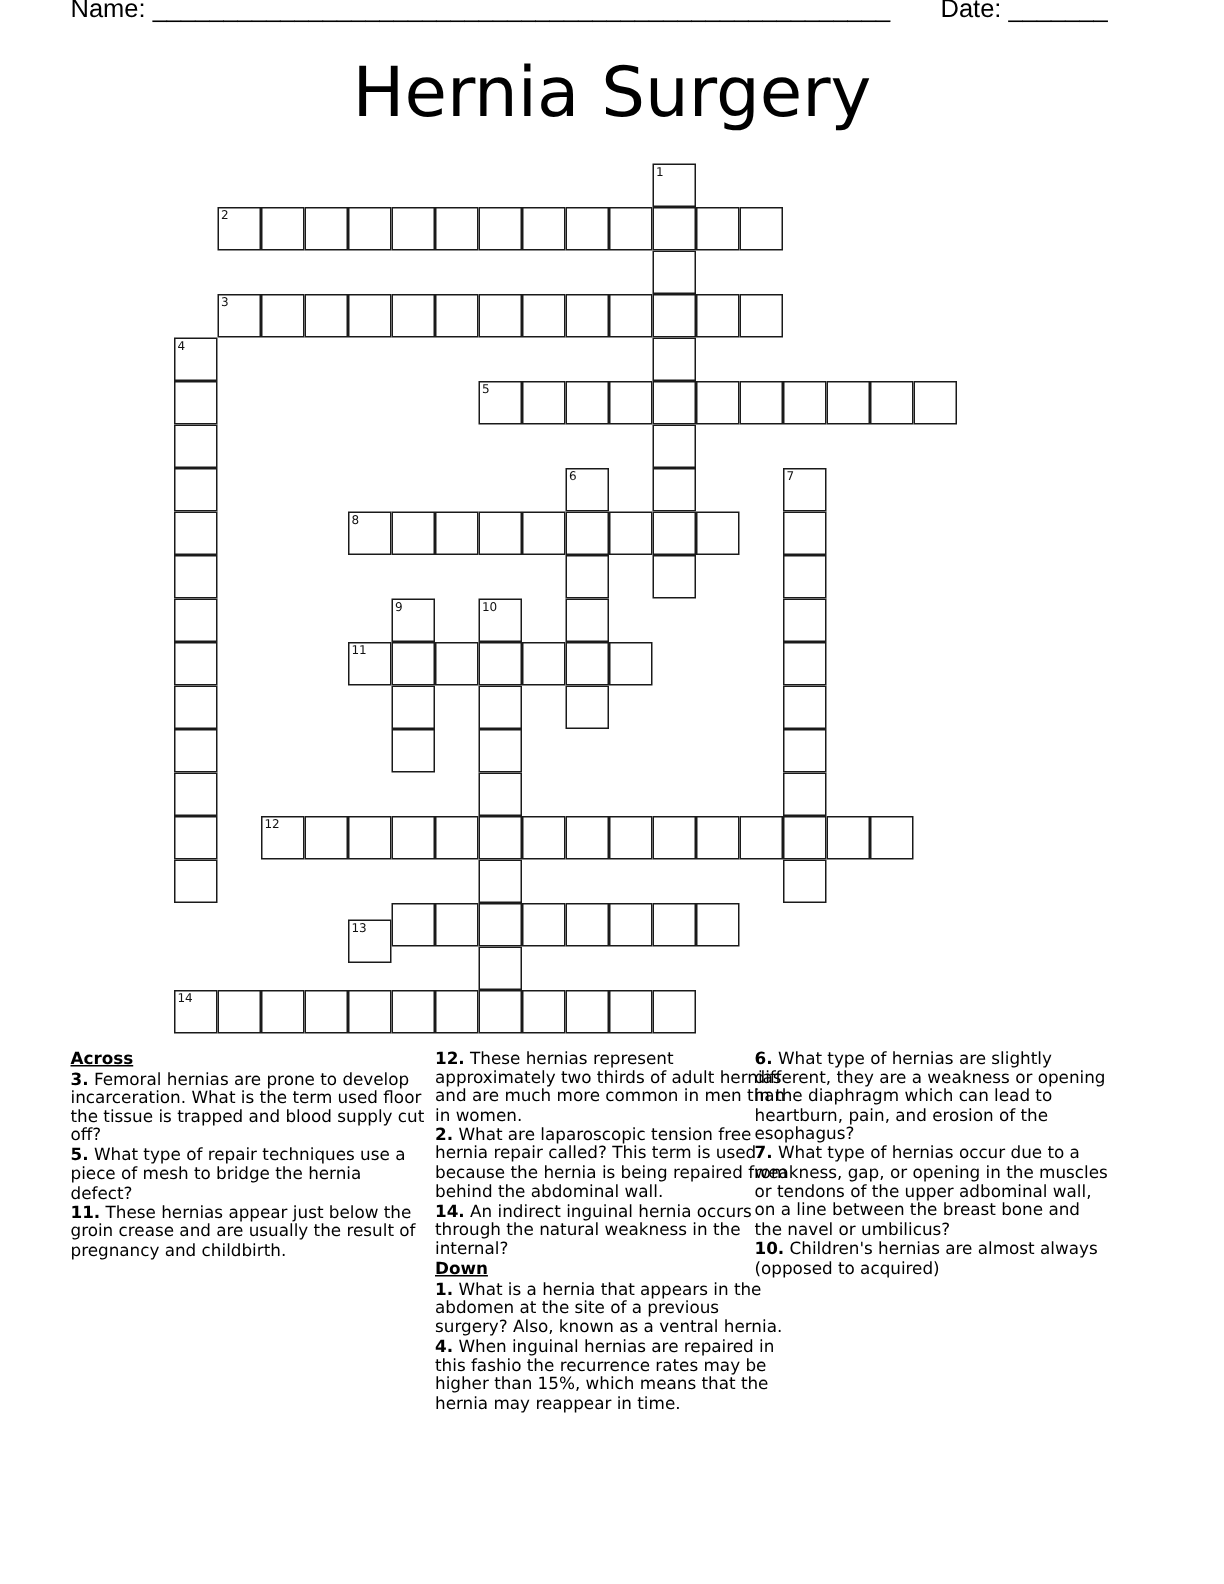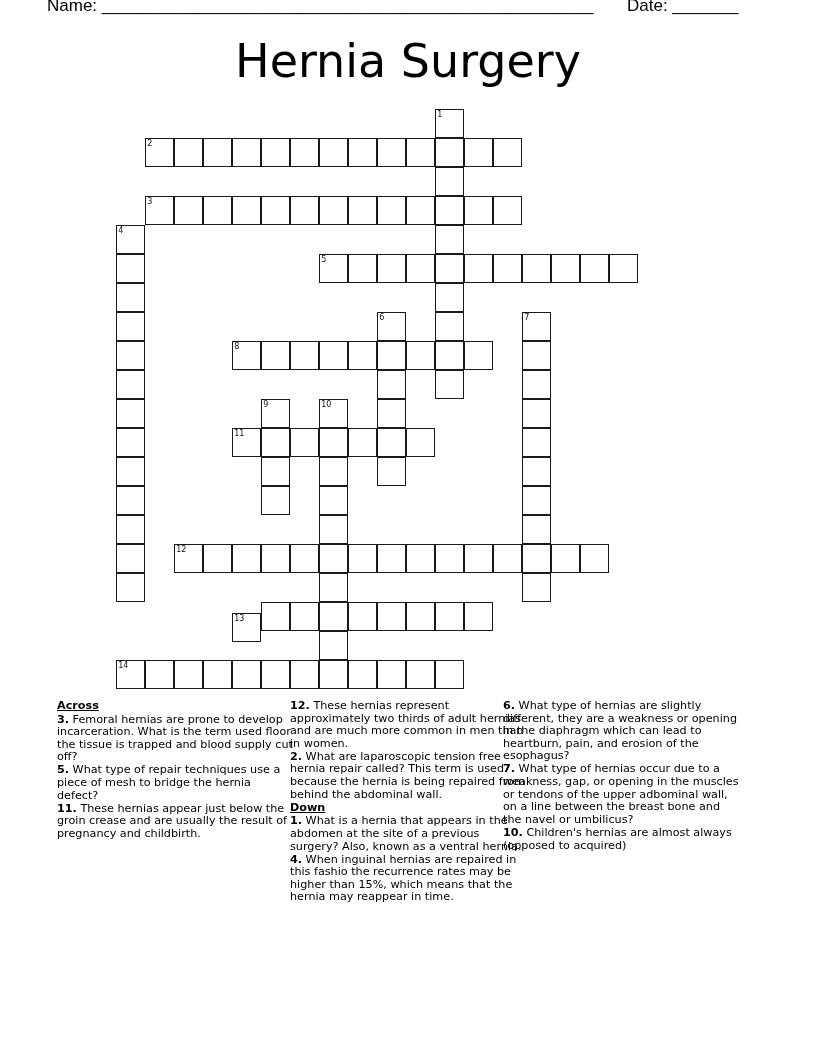--- a/index.html
+++ b/index.html
@@ -5,21 +5,21 @@
   html, body { margin: 0; padding: 0; background: #ffffff; }
   body { width: 816px; height: 1056px; position: relative; overflow: hidden; font-family: "DejaVu Sans", sans-serif; color: #000; }
   .hdr { position: absolute; top: -4px; font-family: "Liberation Sans", sans-serif; font-size: 17px; color: #000; }
   .hdr-name { left: 47px; }
   .hdr-date { left: 627px; }
   .title { position: absolute; top: 34px; left: 0; width: 816px; text-align: center; font-family: "DejaVu Sans", sans-serif; font-size: 46px; letter-spacing: 0px; }
   .grid { position: absolute; left: 117px; top: 110px; width: 551px; height: 580px; }
   .cell { position: absolute; width: 29px; height: 29px; box-sizing: border-box; border: 1.5px solid #1a1a1a; background: #fff; margin-left: -0.75px; margin-top: -0.75px; }
   .cell .num { position: absolute; top: 0px; left: 1px; font-family: "DejaVu Sans", sans-serif; font-size: 8px; line-height: 9px; color: #111; }
   .clues { position: absolute; top: 700px; font-family: "DejaVu Sans", sans-serif; font-size: 11.2px; line-height: 12.6px; color: #000; }
-  .col1 { left: 57px; width: 236px; }
+  .col1 { left: 47px; width: 236px; }
   .col2 { left: 290px; width: 236px; }
   .col3 { left: 503px; width: 238px; }
   .sec { text-decoration: underline; font-weight: bold; margin: 0 0 1px 0; }
   .clue { margin: 0 0 0.5px 0; }
   .clue b { font-weight: bold; }
 </style>
 </head>
 <body>
 
 <div class="hdr hdr-name">Name: ____________________________________________________</div>
@@ -191,20 +191,21 @@
 <div class="clues col1">
   <div class="sec">Across</div>
   <div class="clue"><b>3.</b><span> Femoral hernias are prone to develop incarceration. What is the term used floor the tissue is trapped and blood supply cut off?</span></div>
   <div class="clue"><b>5.</b><span> What type of repair techniques use a piece of mesh to bridge the hernia defect?</span></div>
   <div class="clue"><b>11.</b><span> These hernias appear just below the groin crease and are usually the result of pregnancy and childbirth.</span></div>
 </div>
 
 <div class="clues col2">
   <div class="clue"><b>12.</b><span> These hernias represent approximately two thirds of adult hernias and are much more common in men than in women.</span></div>
   <div class="clue"><b>2.</b><span> What are laparoscopic tension free hernia repair called? This term is used because the hernia is being repaired from behind the abdominal wall.</span></div>
+  <div class="clue"><b>14.</b><span> An indirect inguinal hernia occurs through the natural weakness in the internal?</span></div>
   <div class="sec">Down</div>
   <div class="clue"><b>1.</b><span> What is a hernia that appears in the abdomen at the site of a previous surgery? Also, known as a ventral hernia.</span></div>
   <div class="clue"><b>4.</b><span> When inguinal hernias are repaired in this fashio the recurrence rates may be higher than 15%, which means that the hernia may reappear in time.</span></div>
 </div>
 
 <div class="clues col3">
   <div class="clue"><b>6.</b><span> What type of hernias are slightly different, they are a weakness or opening in the diaphragm which can lead to heartburn, pain, and erosion of the esophagus?</span></div>
   <div class="clue"><b>7.</b><span> What type of hernias occur due to a weakness, gap, or opening in the muscles or tendons of the upper adbominal wall, on a line between the breast bone and the navel or umbilicus?</span></div>
   <div class="clue"><b>10.</b><span> Children's hernias are almost always (opposed to acquired)</span></div>
 </div>

